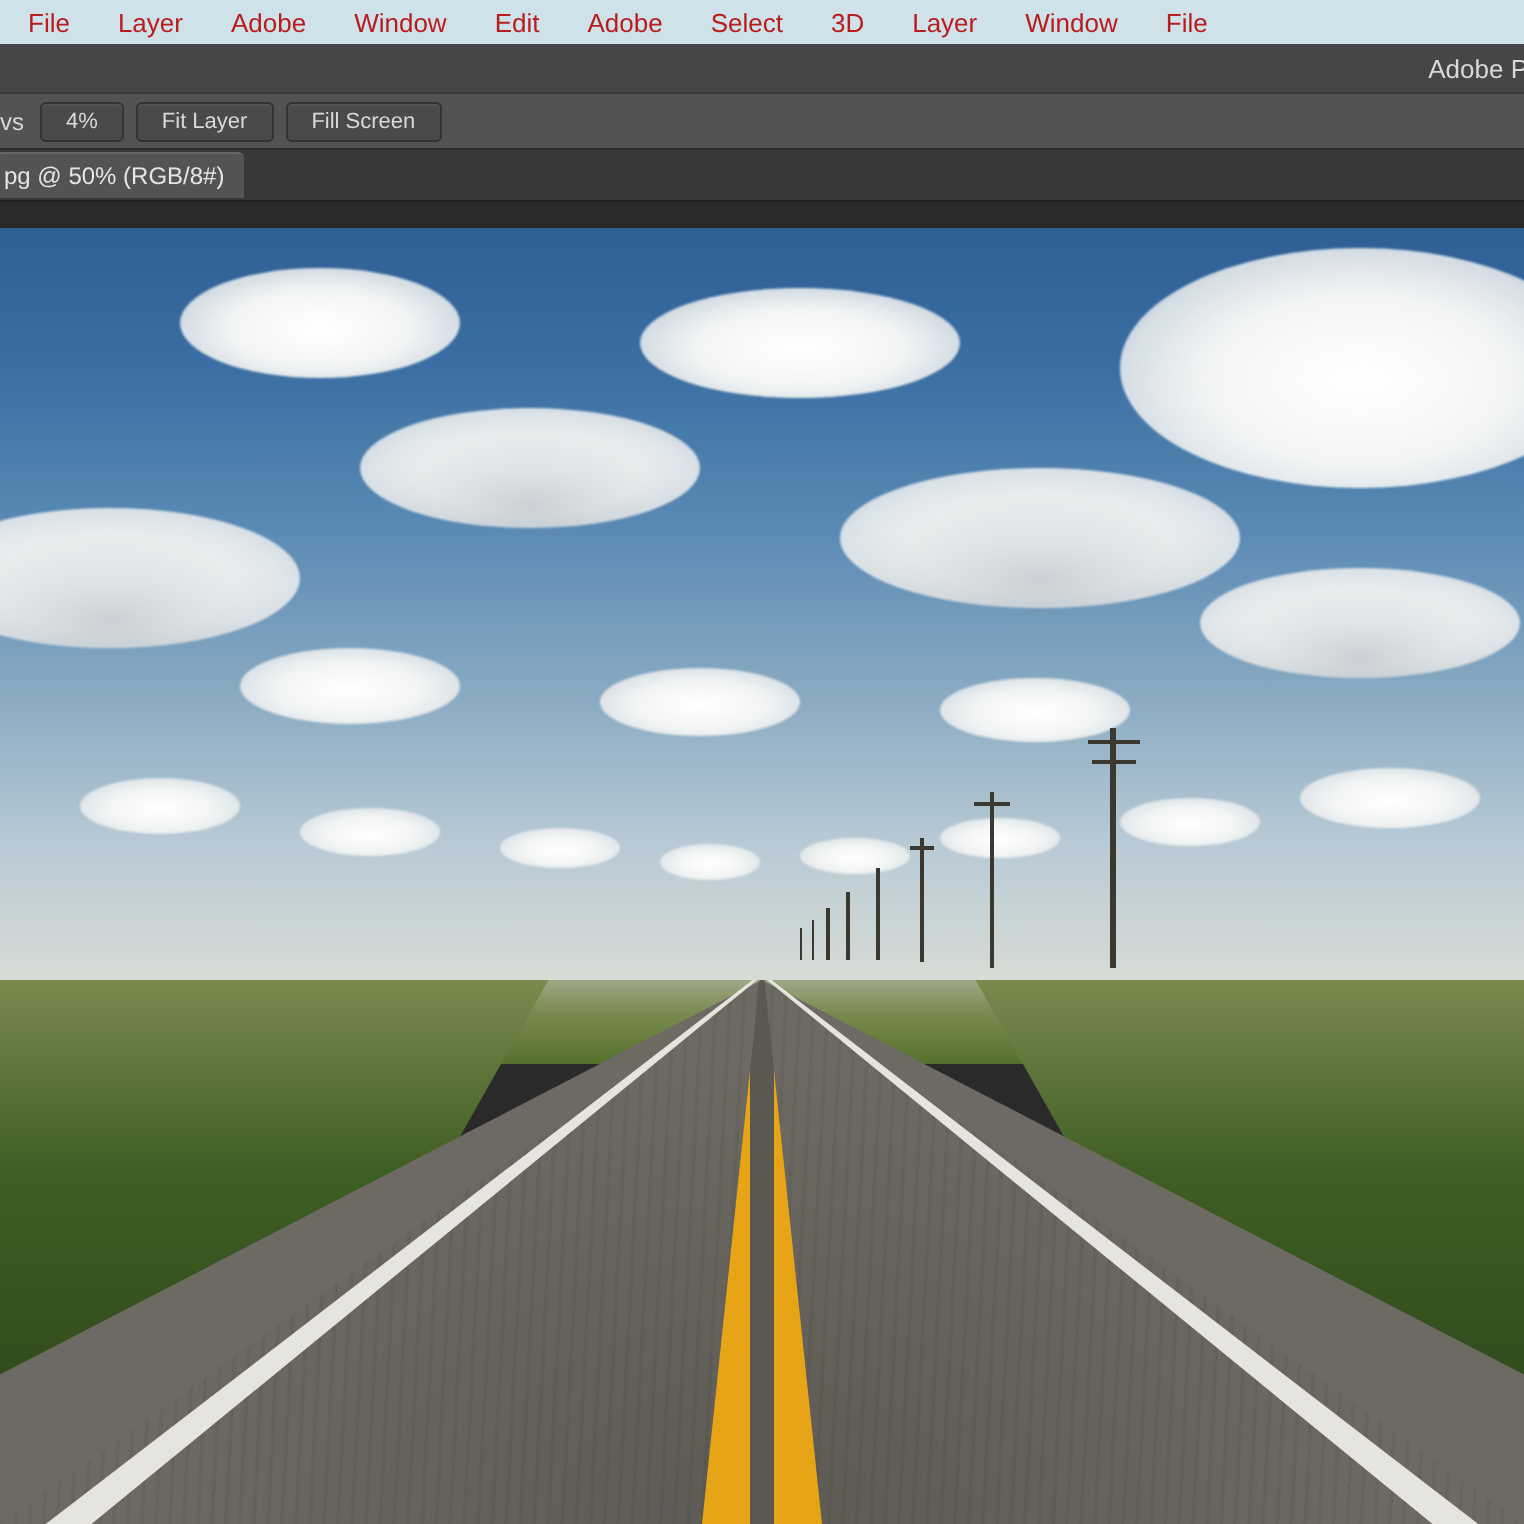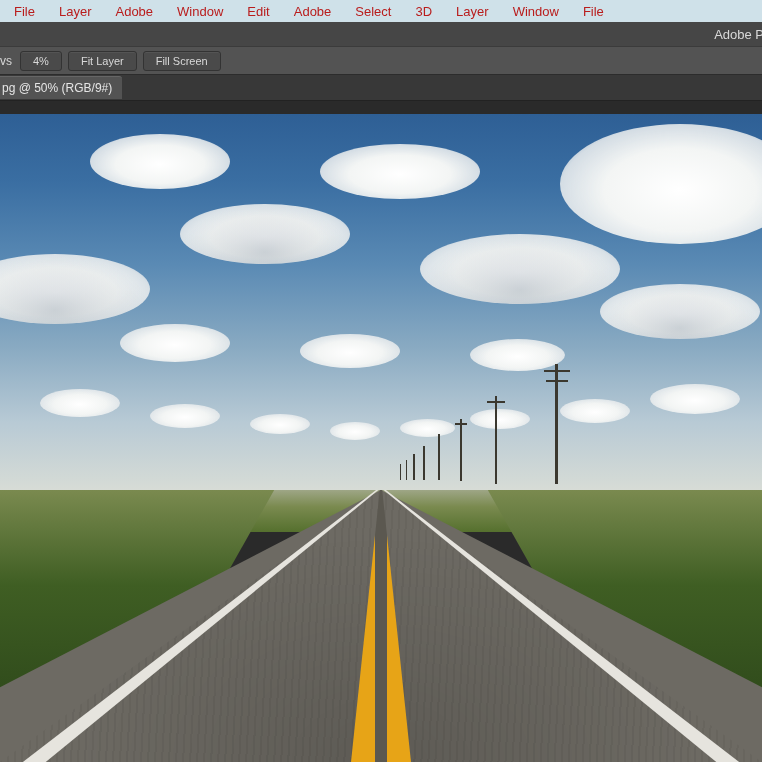--- a/index.html
+++ b/index.html
@@ -195,21 +195,21 @@
 
 <div class="optbar">
   <span class="partial">vs</span>
   <div class="pill">4%</div>
   <div class="pill">Fit Layer</div>
   <div class="pill">Fill Screen</div>
 </div>
 
 <div class="tabbar">
   <div class="doctab">
-    <span class="txt">pg @ 50% (RGB/9#)</span>
+    <span class="txt">pg @ 50% (RGB/8#)</span>
   </div>
 </div>
 
 <div class="gap"></div>
 
 <div class="canvas">
   <div class="photo">
     <div class="sky"></div>
 
     <div class="cloud shadow" style="left:-40px; top:140px; width:190px; height:70px;"></div>

